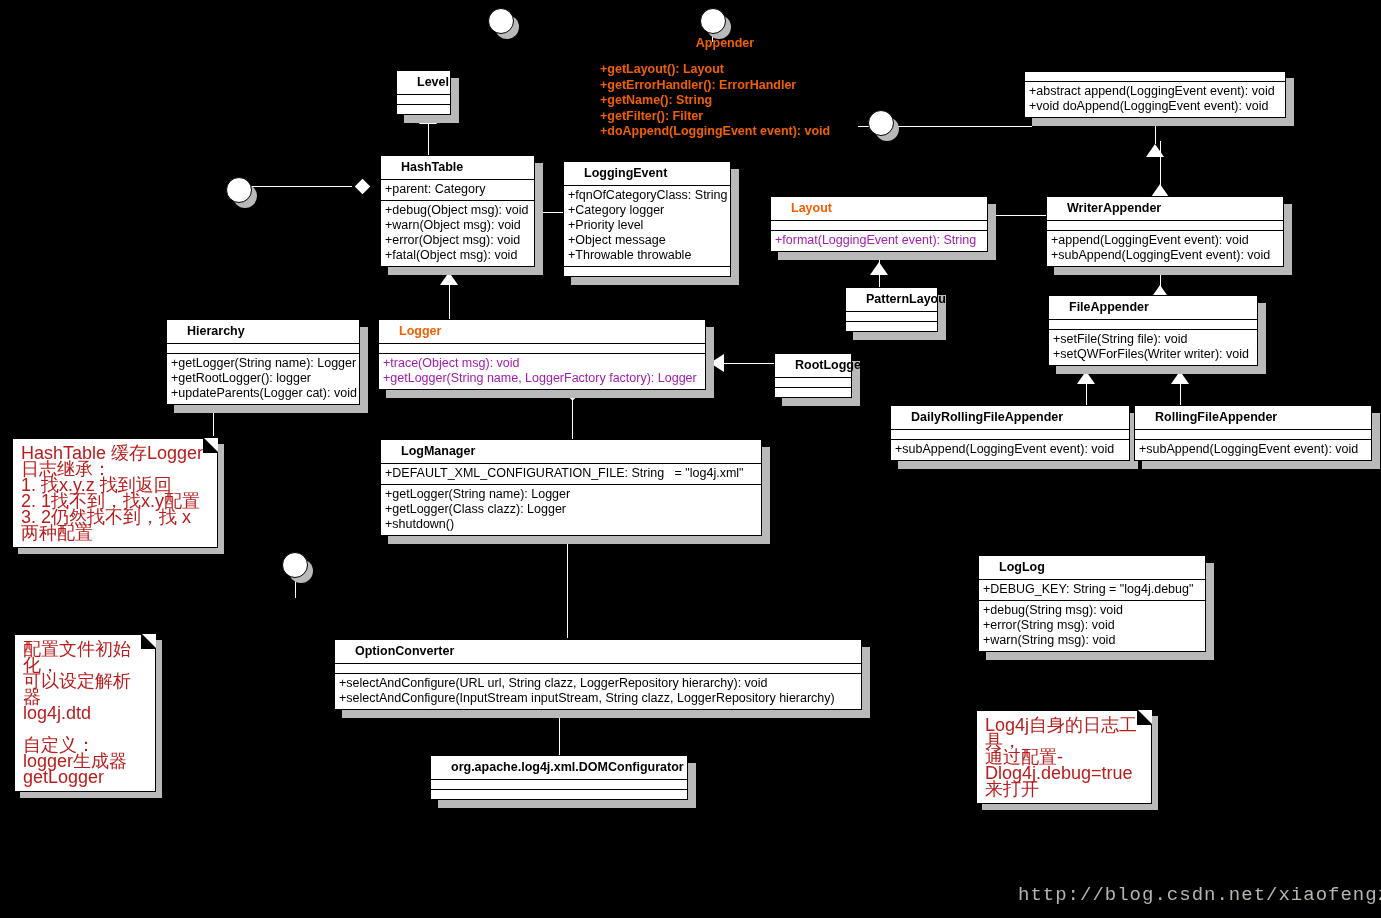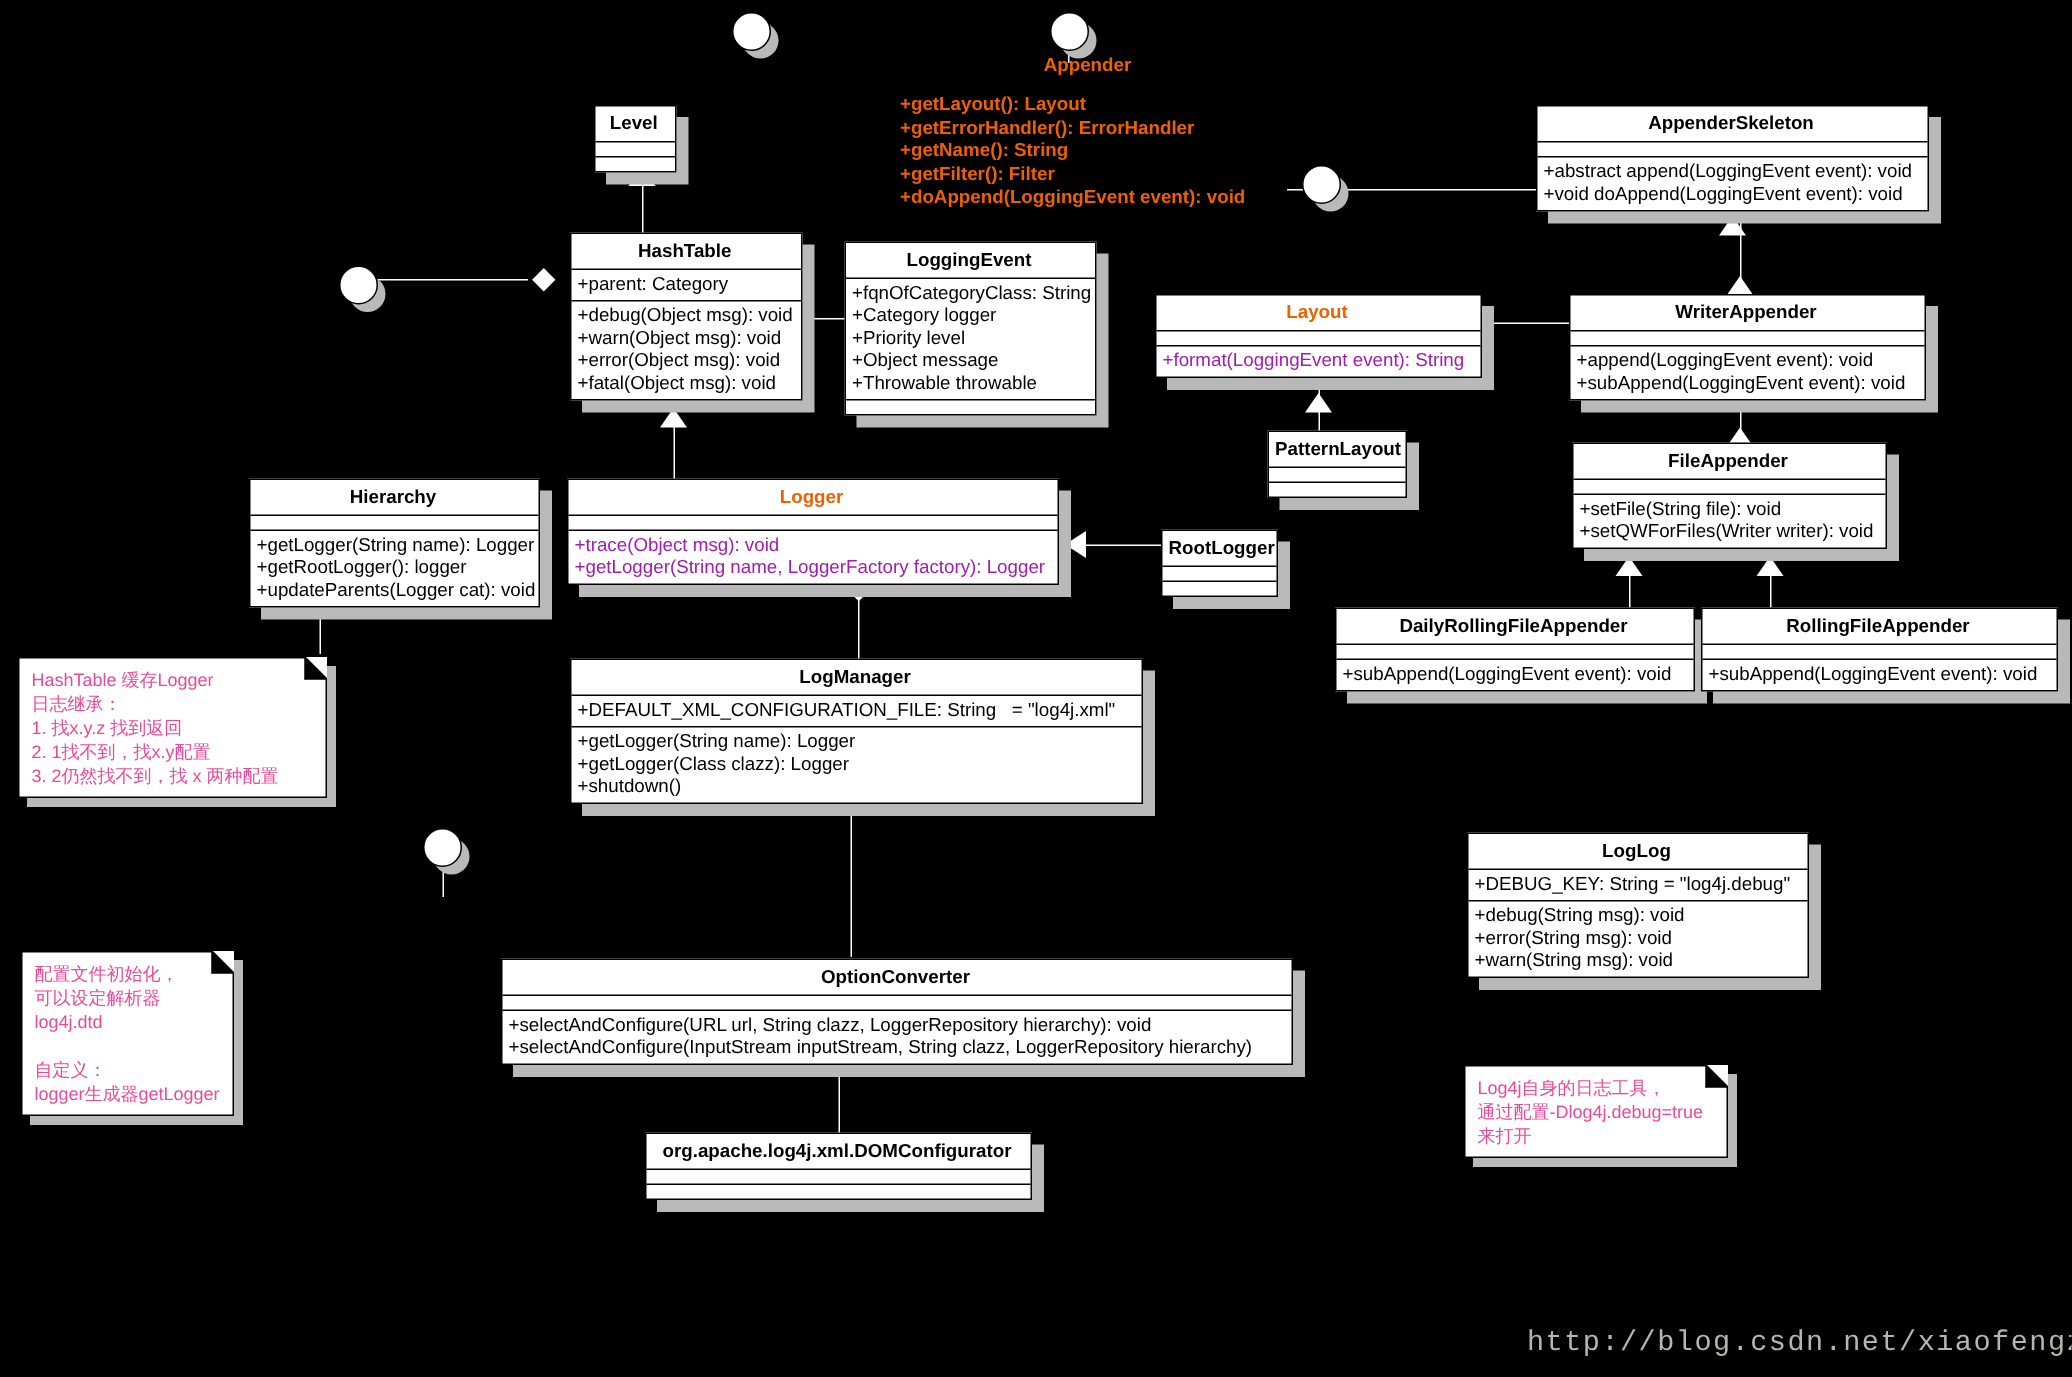--- a/index.html
+++ b/index.html
@@ -5,41 +5,41 @@
   html,body{margin:0;padding:0;background:#000;}
   body{width:1381px;height:918px;position:relative;overflow:hidden;
        font-family:"Liberation Sans","DejaVu Sans",sans-serif;}
   #stage{position:absolute;left:0;top:0;width:1381px;height:918px;}
 
   
   .uml{position:absolute;box-sizing:border-box;}
   .uml .shadow{position:absolute;left:8px;top:8px;right:-8px;bottom:-8px;
                background:#b9b9b9;z-index:0;}
   .uml .body{position:relative;z-index:1;border:1px solid #000;background:#fff;}
-  .uml .name{font-weight:bold;text-align:center;font-size:12.5px;color:#000;
-             padding:4px 6px 5px 4px;line-height:14px;white-space:nowrap;}
+  .uml .name{font-weight:bold;text-align:left;font-size:12.5px;color:#000;
+             padding:4px 6px 5px 20px;line-height:14px;white-space:nowrap;}
   .uml .sep{border-top:1px solid #000;}
   .uml .attrs,.uml .ops{padding:2px 0 3px 4px;font-size:12.5px;color:#000;line-height:15px;}
   .uml .attrs div,.uml .ops div{white-space:pre;}
   .uml .empty{height:9px;}
   .uml.iface .name{color:#f06000;}
   .uml.iface .attrs div,.uml.iface .ops div{color:#a21caf;}
 
   
   .ball{position:absolute;width:26px;height:26px;}
   .ball .sh{position:absolute;left:7px;top:7px;width:24px;height:24px;
             border-radius:50%;background:#b9b9b9;}
   .ball .dot{position:absolute;left:0;top:0;width:24px;height:24px;
              border-radius:50%;background:#fff;border:1px solid #000;}
 
   
   .note{position:absolute;}
   .note .nsh{position:absolute;left:6px;top:6px;right:-6px;bottom:-6px;background:#b9b9b9;}
   .note .nbody{position:relative;background:#fff;border:1px solid #000;
-               padding:6px 8px 6px 8px;font-size:12px;line-height:16px;color:#ec4899;
+               padding:6px 8px 6px 8px;font-size:18px;line-height:16px;color:#b91c1c;
                white-space:pre-line;}
   .note .fold{position:absolute;right:0;top:0;width:14px;height:14px;
               background:#000;
               border-left:1px solid #000;border-bottom:1px solid #000;}
   .note .fold:before{content:"";position:absolute;left:0;top:0;
               border-top:14px solid #fff;border-left:14px solid transparent;}
 
   
   .ln{position:absolute;background:#fff;}
   .lnh{height:1px;}
@@ -151,21 +151,20 @@
     <div class="body">
       <div class="name">Level</div>
       <div class="sep empty"></div>
       <div class="sep empty"></div>
     </div>
   </div>
 
   <div class="uml" style="left:1024px;top:70px;width:262px;">
     <div class="shadow"></div>
     <div class="body">
-      <div class="name">AppenderSkeleton</div>
       <div class="sep empty"></div>
       <div class="sep ops">
         <div>+abstract append(LoggingEvent event): void</div>
         <div>+void doAppend(LoggingEvent event): void</div>
       </div>
     </div>
   </div>
 
   <div class="uml" style="left:380px;top:155px;width:155px;">
     <div class="shadow"></div>

